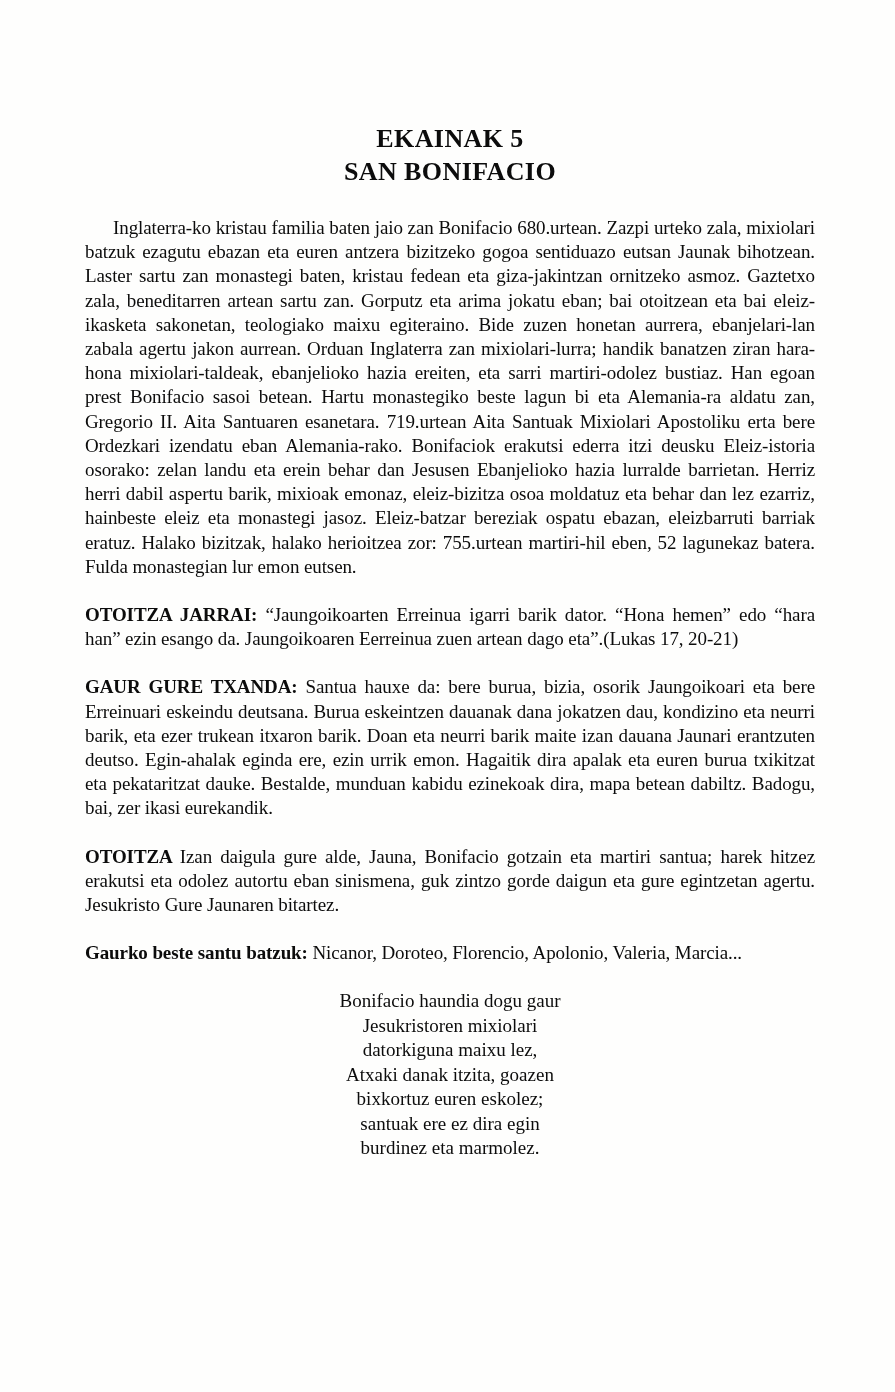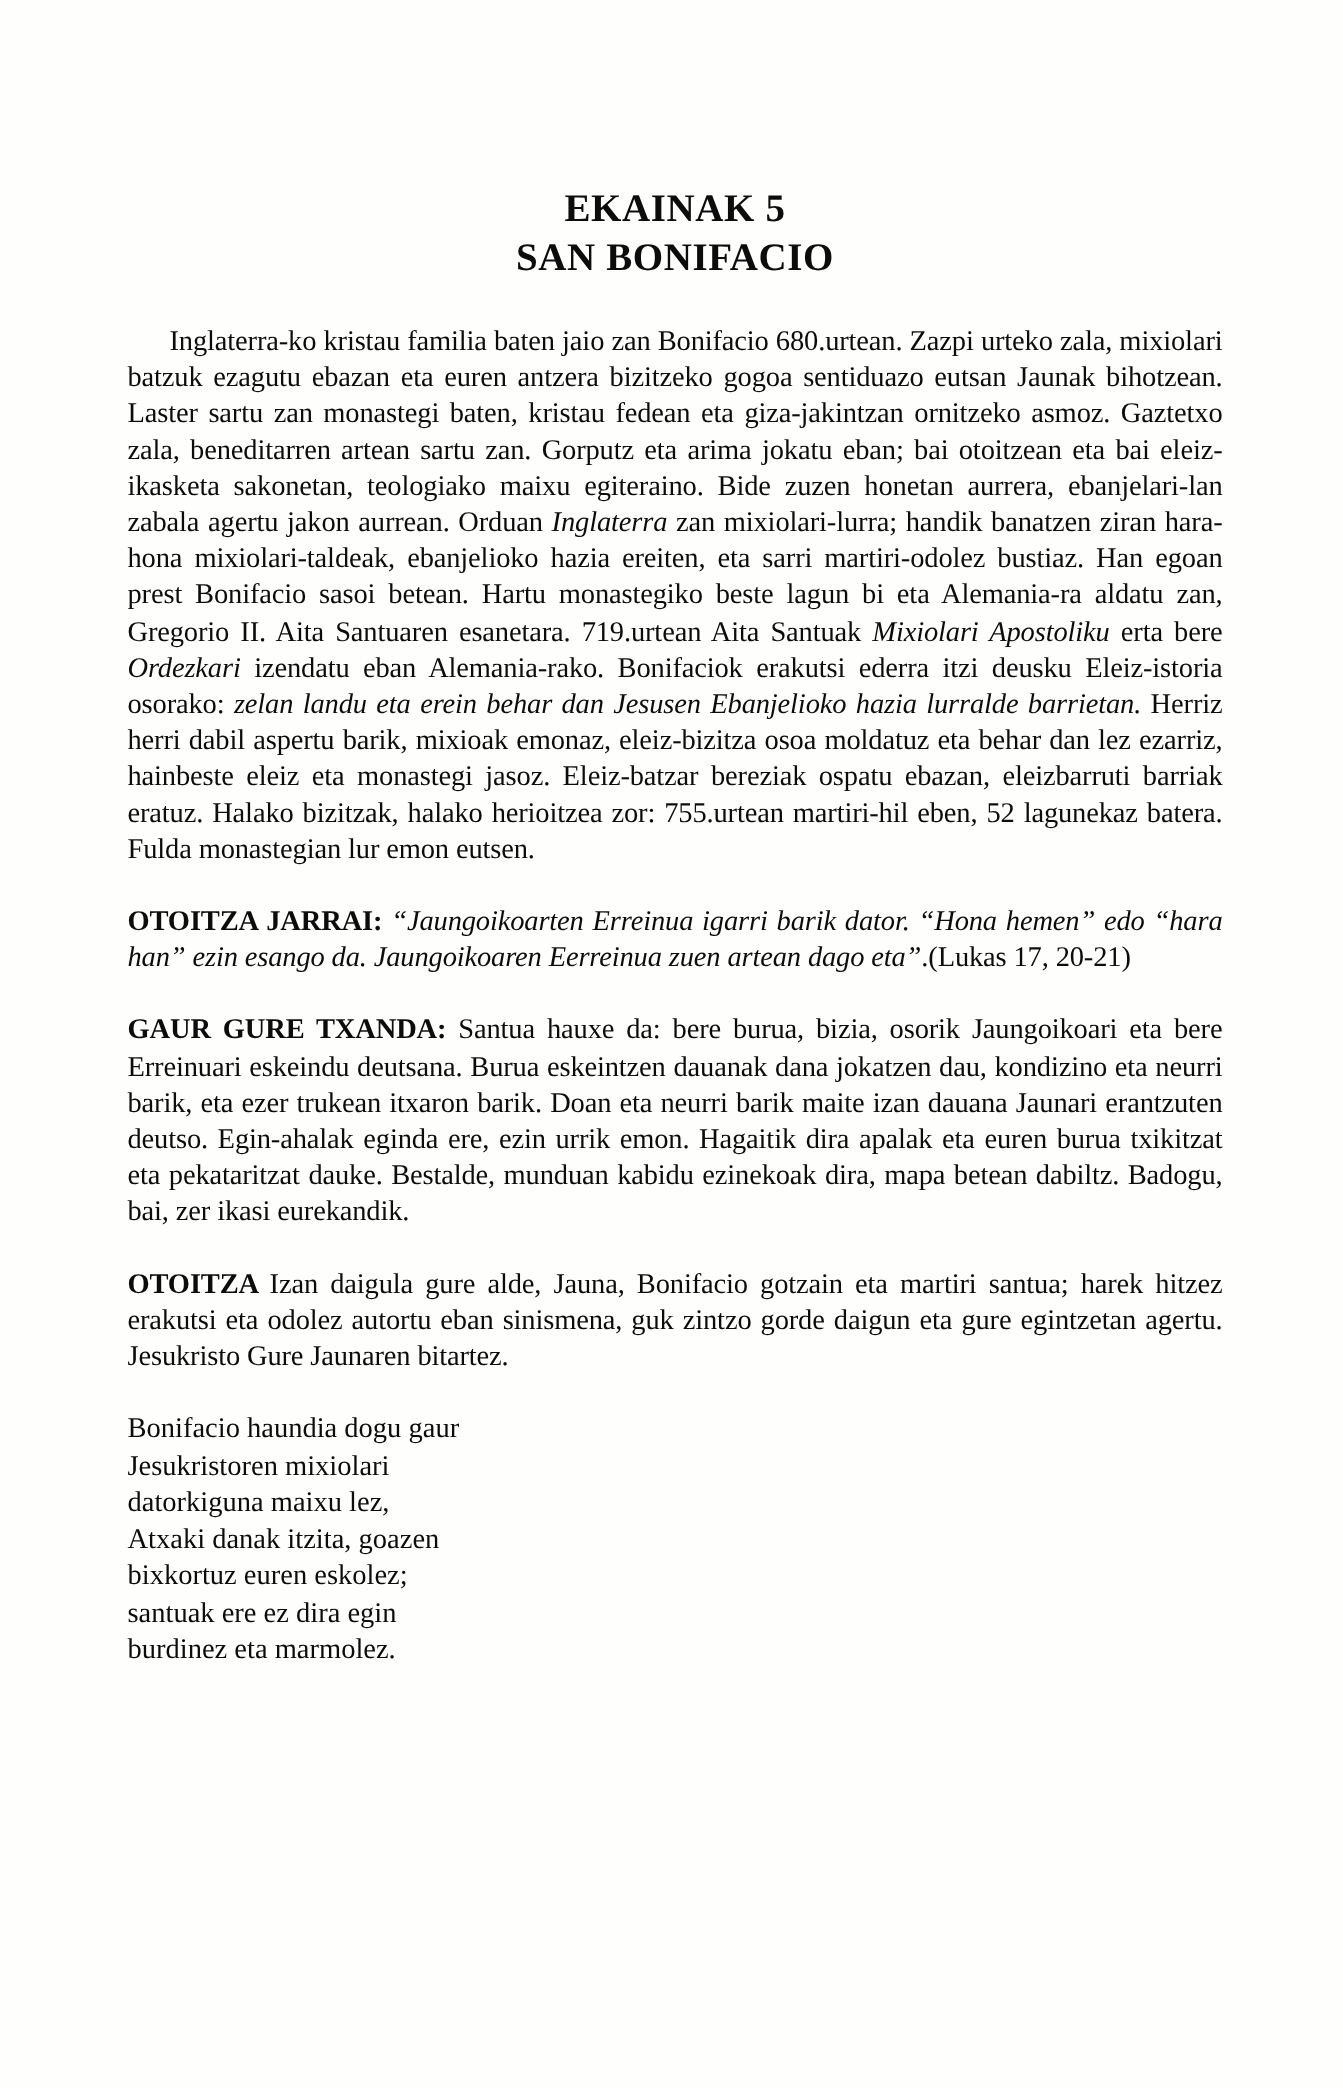--- a/index.html
+++ b/index.html
@@ -25,23 +25,24 @@
   }
   p.body{
     margin:0 0 24px 0;
     font-size:19px;
     line-height:24.2px;
     text-align:justify;
     letter-spacing:-0.1px;
   }
   p.indent{text-indent:28px;}
   .b{font-weight:bold;}
-  .i{font-style:italic;}
+  .i{}
   .poem{
     margin-top:22px;
+    text-align:center;
     font-size:19px;
     line-height:24.5px;
   }
   .poem-line{white-space:nowrap;}
 </style>
 </head>
 <body>
 
 <main class="page">
   <div class="doc">
@@ -52,20 +53,21 @@
     </header>
 
     <p class="body indent"><span>Inglaterra-ko kristau familia baten jaio zan Bonifacio 680.urtean. Zazpi urteko zala, mixiolari batzuk ezagutu ebazan eta euren antzera bizitzeko gogoa sentiduazo eutsan Jaunak bihotzean. Laster sartu zan monastegi baten, kristau fedean eta giza-jakintzan ornitzeko asmoz. Gaztetxo zala, beneditarren artean sartu zan. Gorputz eta arima jokatu eban; bai otoitzean eta bai eleiz-ikasketa sakonetan, teologiako maixu egiteraino. Bide zuzen honetan aurrera, ebanjelari-lan zabala agertu jakon aurrean. Orduan </span><span class="i">Inglaterra</span><span> zan mixiolari-lurra; handik banatzen ziran hara-hona mixiolari-taldeak, ebanjelioko hazia ereiten, eta sarri martiri-odolez bustiaz. Han egoan prest Bonifacio sasoi betean. Hartu monastegiko beste lagun bi eta Alemania-ra aldatu zan, Gregorio II. Aita Santuaren esanetara. 719.urtean Aita Santuak </span><span class="i">Mixiolari Apostoliku</span><span> erta bere </span><span class="i">Ordezkari</span><span> izendatu eban Alemania-rako. Bonifaciok erakutsi ederra itzi deusku Eleiz-istoria osorako: </span><span class="i">zelan landu eta erein behar dan Jesusen Ebanjelioko hazia lurralde barrietan.</span><span> Herriz herri dabil aspertu barik, mixioak emonaz, eleiz-bizitza osoa moldatuz eta behar dan lez ezarriz, hainbeste eleiz eta monastegi jasoz. Eleiz-batzar bereziak ospatu ebazan, eleizbarruti barriak eratuz. Halako bizitzak, halako herioitzea zor: 755.urtean martiri-hil eben, 52 lagunekaz batera. Fulda monastegian lur emon eutsen.</span></p>
 
     <p class="body"><span class="b">OTOITZA JARRAI: </span><span class="i">“Jaungoikoarten Erreinua igarri barik dator. “Hona hemen” edo “hara han” ezin esango da. Jaungoikoaren Eerreinua zuen artean dago eta”</span><span>.(Lukas 17, 20-21)</span></p>
 
     <p class="body"><span class="b">GAUR GURE TXANDA: </span><span>Santua hauxe da: bere burua, bizia, osorik Jaungoikoari eta bere Erreinuari eskeindu deutsana. Burua eskeintzen dauanak dana jokatzen dau, kondizino eta neurri barik, eta ezer trukean itxaron barik. Doan eta neurri barik maite izan dauana Jaunari erantzuten deutso. Egin-ahalak eginda ere, ezin urrik emon. Hagaitik dira apalak eta euren burua txikitzat eta pekataritzat dauke. Bestalde, munduan kabidu ezinekoak dira, mapa betean dabiltz. Badogu, bai, zer ikasi eurekandik.</span></p>
 
     <p class="body"><span class="b">OTOITZA </span><span>Izan daigula gure alde, Jauna, Bonifacio gotzain eta martiri santua; harek hitzez erakutsi eta odolez autortu eban sinismena, guk zintzo gorde daigun eta gure egintzetan agertu. Jesukristo Gure Jaunaren bitartez.</span></p>
 
+    <p class="body"><span class="b">Gaurko beste santu batzuk: </span><span>Nicanor, Doroteo, Florencio, Apolonio, Valeria, Marcia...</span></p>
 
     <div class="poem">
       <div class="poem-line">Bonifacio haundia dogu gaur</div>
       <div class="poem-line">Jesukristoren mixiolari</div>
       <div class="poem-line">datorkiguna maixu lez,</div>
       <div class="poem-line">Atxaki danak itzita, goazen</div>
       <div class="poem-line">bixkortuz euren eskolez;</div>
       <div class="poem-line">santuak ere ez dira egin</div>
       <div class="poem-line">burdinez eta marmolez.</div>
     </div>

